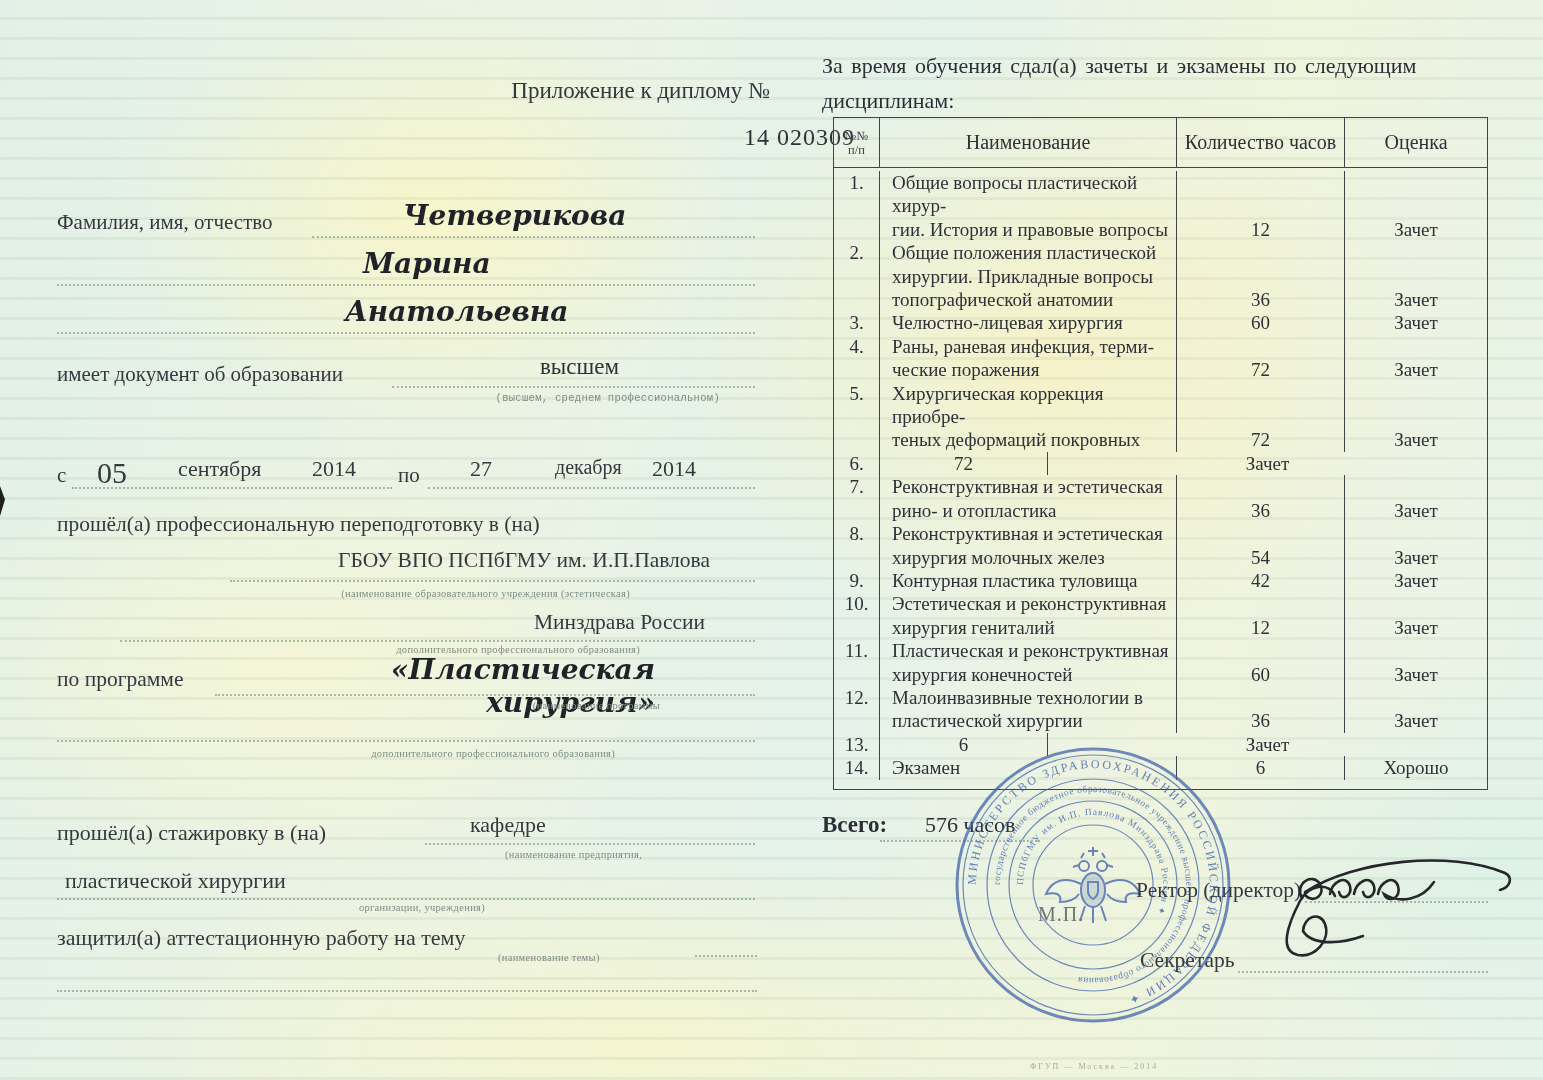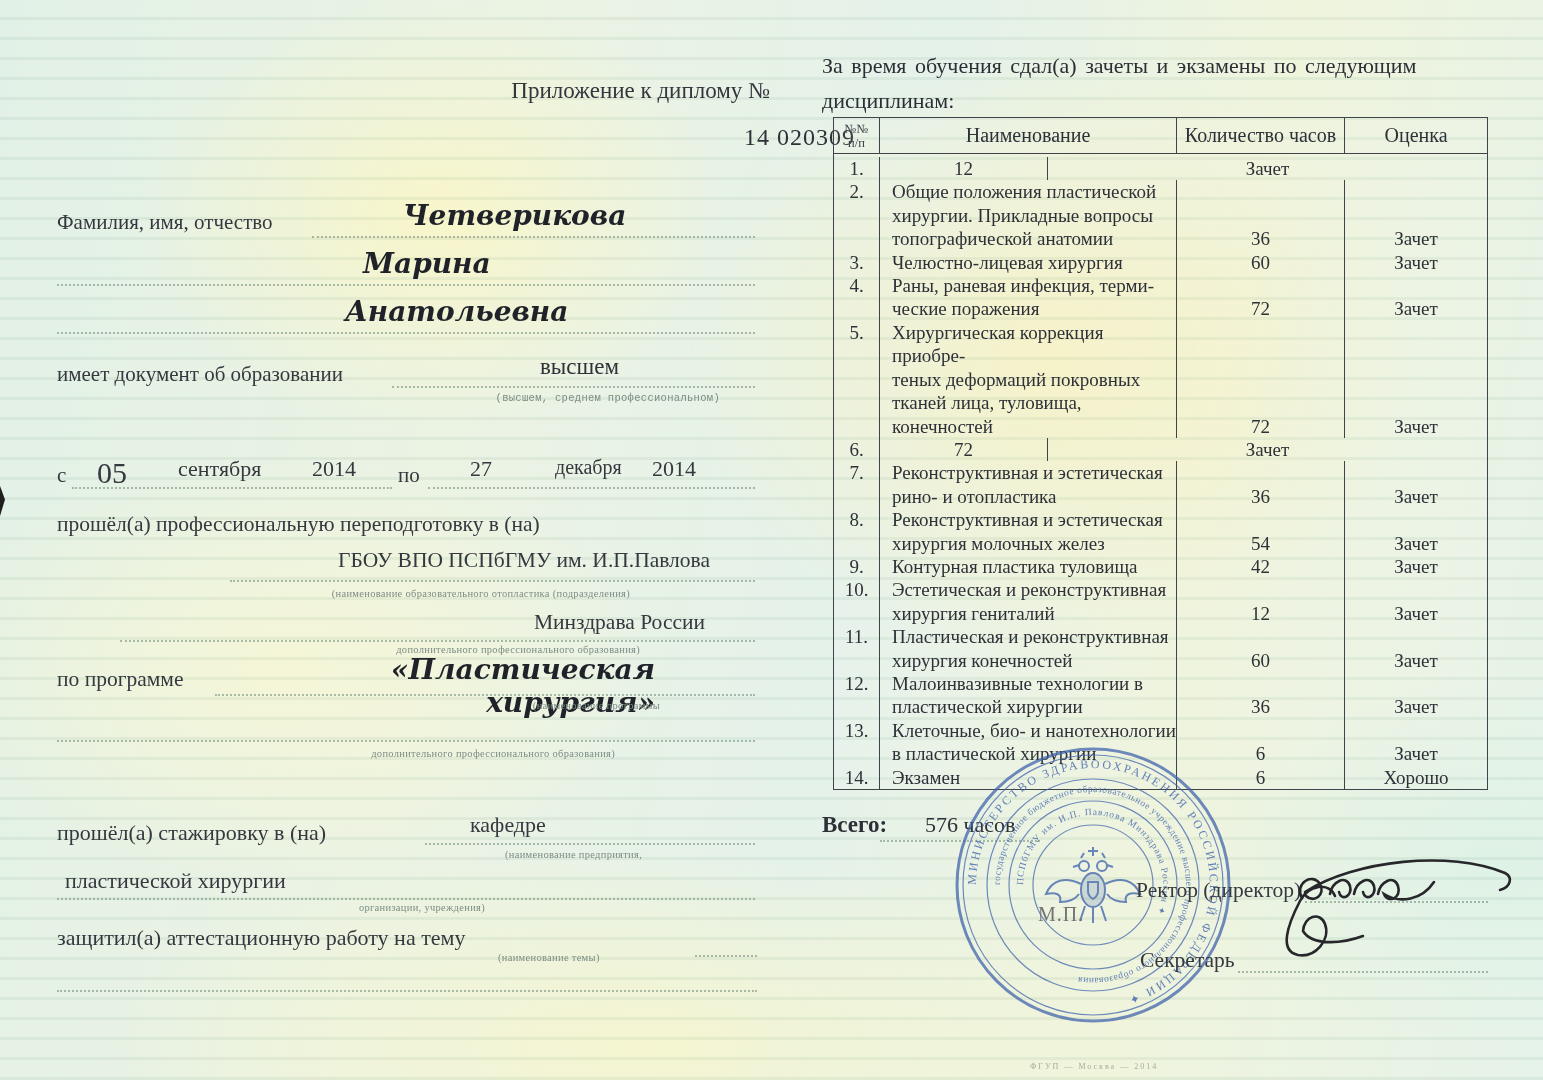--- a/index.html
+++ b/index.html
@@ -80,21 +80,21 @@
 <div class="dots" style="left:72px;top:487px;width:320px;"></div>
 <div class="abs lbl" style="left:398px;top:463px;">по</div>
 <div class="abs lbl" style="left:470px;top:456px;font-size:22px;">27</div>
 <div class="abs lbl" style="left:555px;top:456px;font-size:20px;">декабря</div>
 <div class="abs lbl" style="left:652px;top:456px;font-size:22px;">2014</div>
 <div class="dots" style="left:428px;top:487px;width:327px;"></div>
 
 <div class="abs lbl" style="left:57px;top:512px;font-size:21.5px;">прошёл(а) профессиональную переподготовку в (на)</div>
 <div class="abs ctr lbl" style="left:150px;top:548px;width:560px;font-size:21.5px;">ГБОУ ВПО ПСПбГМУ им. И.П.Павлова</div>
 <div class="dots" style="left:230px;top:580px;width:525px;"></div>
-<div class="abs cap ctr" style="left:200px;top:588px;width:430px;">(наименование образовательного отопластика (подразделения)</div>
+<div class="abs cap ctr" style="left:200px;top:588px;width:430px;">(наименование образовательного учреждения (эстетическая)</div>
 
 <div class="abs ctr lbl" style="left:150px;top:610px;width:555px;font-size:21.5px;">Минздрава России</div>
 <div class="dots" style="left:120px;top:640px;width:635px;"></div>
 <div class="abs cap ctr" style="left:210px;top:644px;width:430px;">дополнительного профессионального образования)</div>
 
 <div class="abs lbl" style="left:57px;top:667px;font-size:21.5px;">по программе</div>
 <div class="abs script ctr" style="left:215px;top:653px;width:440px;font-size:28px;">«Пластическая хирургия»</div>
 <div class="dots" style="left:215px;top:694px;width:540px;"></div>
 <div class="abs cap ctr" style="left:230px;top:700px;width:430px;">(наименование программы</div>
 
@@ -124,20 +124,24 @@
       <span>№№</span>
       <span>п/п</span>
     </div>
     <div class="th h-name">Наименование</div>
     <div class="th h-hours">Количество часов</div>
     <div class="th h-grade">Оценка</div>
   </div>
   <div class="tbody">
       <div class="trow">
         <div class="cell c-num">1.</div>
+        <div class="cell c-name">
+          <div>Общие вопросы пластической хирур-</div>
+          <div>гии. История и правовые вопросы</div>
+        </div>
         <div class="cell c-hours">12</div>
         <div class="cell c-grade">Зачет</div>
       </div>
       <div class="trow">
         <div class="cell c-num">2.</div>
         <div class="cell c-name">
           <div>Общие положения пластической</div>
           <div>хирургии. Прикладные вопросы</div>
           <div>топографической анатомии</div>
         </div>
@@ -159,21 +163,20 @@
           <div>ческие поражения</div>
         </div>
         <div class="cell c-hours">72</div>
         <div class="cell c-grade">Зачет</div>
       </div>
       <div class="trow">
         <div class="cell c-num">5.</div>
         <div class="cell c-name">
           <div>Хирургическая коррекция приобре-</div>
           <div>теных деформаций покровных</div>
-          <div>тканей лица, туловища, конечностей</div>
         </div>
         <div class="cell c-hours">72</div>
         <div class="cell c-grade">Зачет</div>
       </div>
       <div class="trow">
         <div class="cell c-num">6.</div>
         <div class="cell c-hours">72</div>
         <div class="cell c-grade">Зачет</div>
       </div>
       <div class="trow">
@@ -224,24 +227,20 @@
         <div class="cell c-num">12.</div>
         <div class="cell c-name">
           <div>Малоинвазивные технологии в</div>
           <div>пластической хирургии</div>
         </div>
         <div class="cell c-hours">36</div>
         <div class="cell c-grade">Зачет</div>
       </div>
       <div class="trow">
         <div class="cell c-num">13.</div>
-        <div class="cell c-name">
-          <div>Клеточные, био- и нанотехнологии</div>
-          <div>в пластической хирургии</div>
-        </div>
         <div class="cell c-hours">6</div>
         <div class="cell c-grade">Зачет</div>
       </div>
       <div class="trow">
         <div class="cell c-num">14.</div>
         <div class="cell c-name">
           <div>Экзамен</div>
         </div>
         <div class="cell c-hours">6</div>
         <div class="cell c-grade">Хорошо</div>

